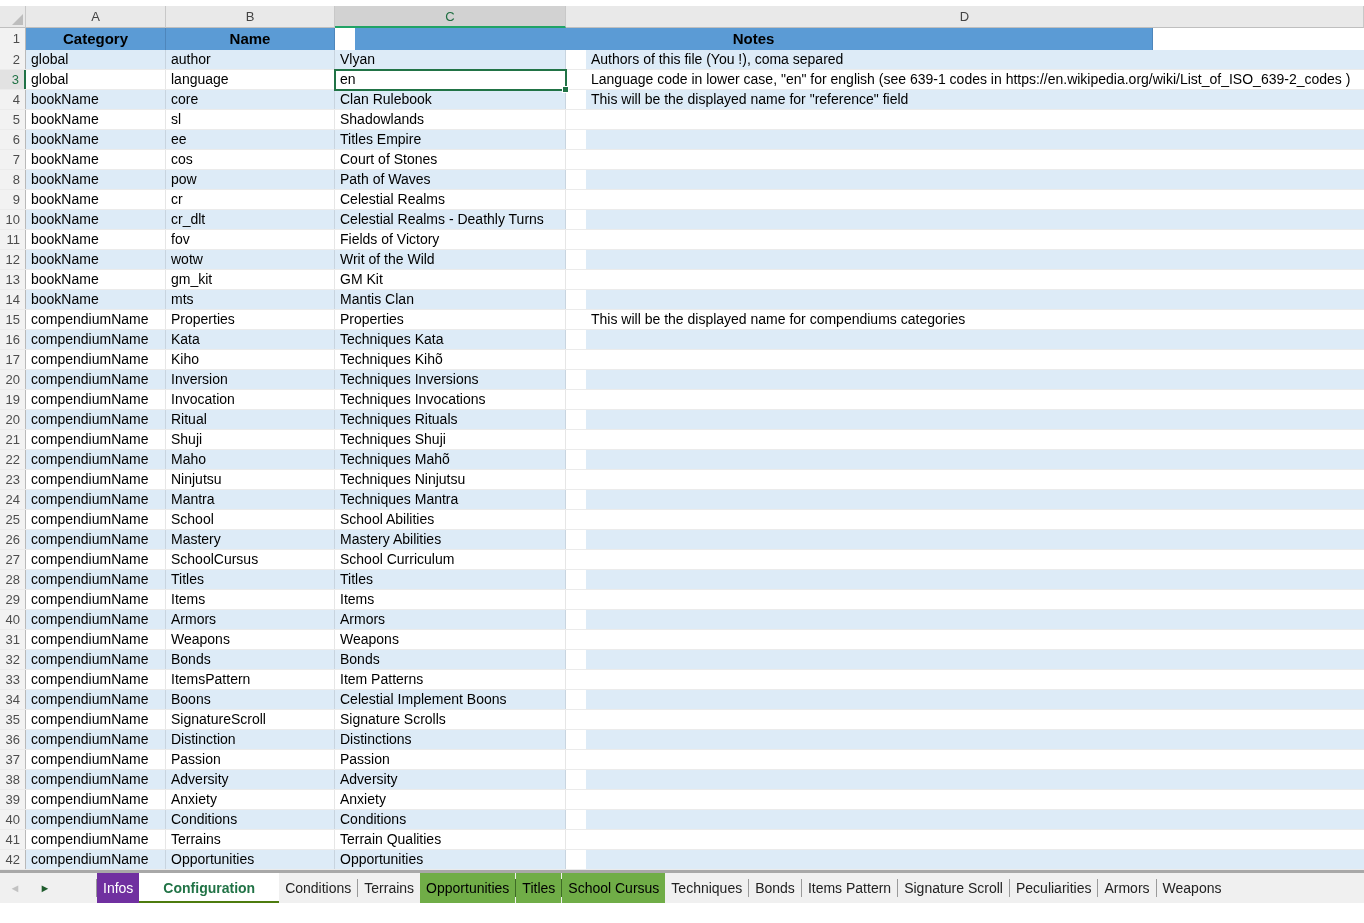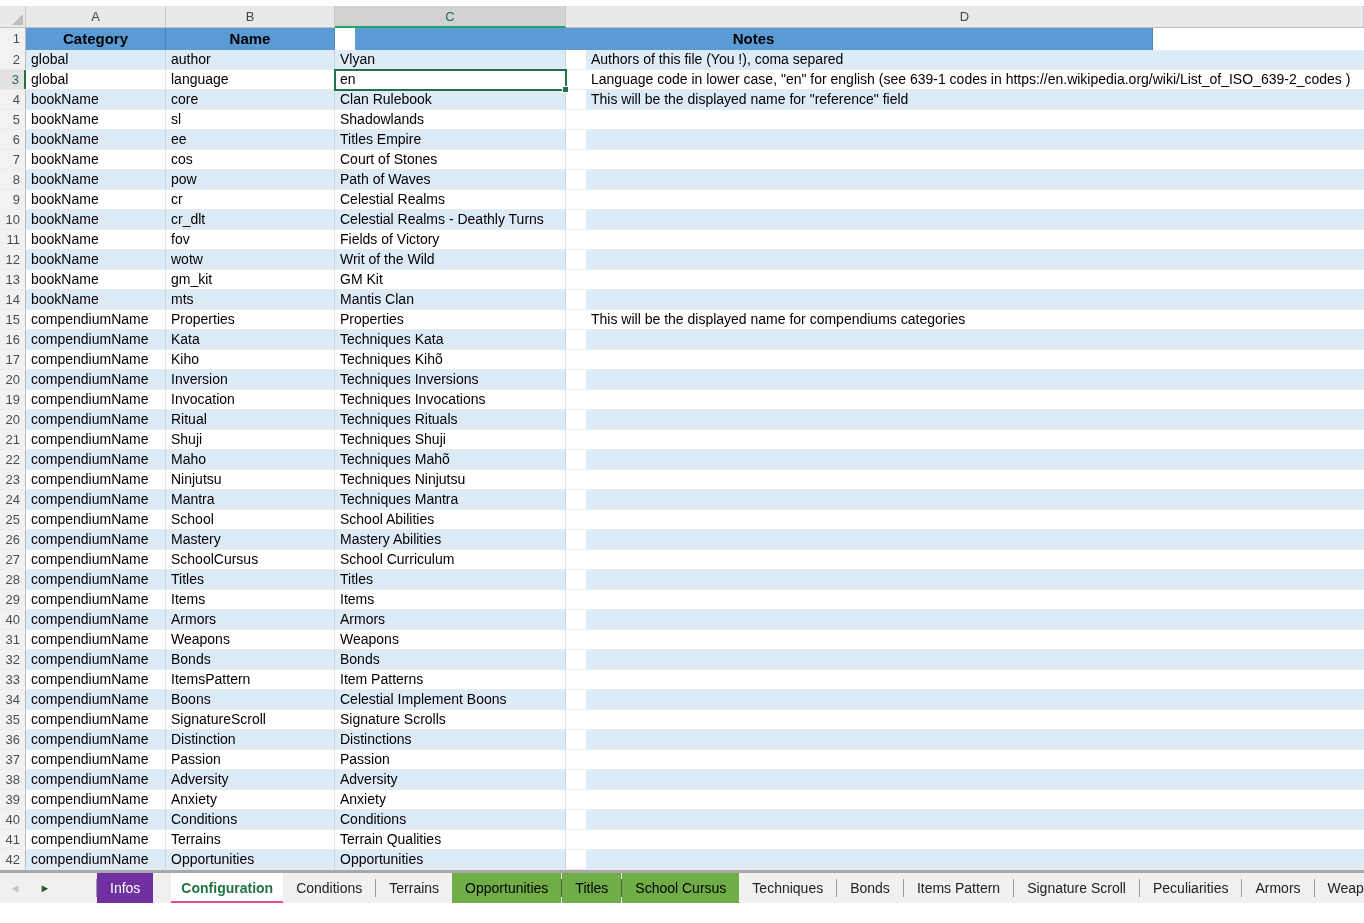--- a/index.html
+++ b/index.html
@@ -52,25 +52,25 @@
   
   .divider { height: 3px; background: #A8A8A8; }
   .tabbar { height: 30px; background: #F0F0F0; display: flex; align-items: stretch; overflow: hidden; }
   .navbtns { width: 96px; flex: 0 0 96px; display: flex; align-items: center; }
   .navbtn { font-size: 11px; width: 30px; text-align: center; }
   .navbtn.disabled { color: #C2C2C2; }
   .navbtn.enabled  { color: #1F5C2D; }
   .tabsep { width: 1px; margin: 6px 0; flex: 0 0 1px; }
   .tabsep.light { background: #9A9A9A; }
   .tabsep.dark  { background: #3F6B26; }
-  .tab { padding: 0 13px; font-size: 14px; line-height: 30px; color: #222; white-space: nowrap; }
+  .tab { padding: 0 6px; font-size: 14px; line-height: 30px; color: #222; white-space: nowrap; }
   .tab.purple { background: #7030A0; color: #fff; }
   .tab.green  { background: #70AD47; color: #000; }
   .tab.active { background: #fff; color: #217346; font-weight: bold;
-    border-bottom: 2px solid #ec4899; padding: 0 10px; margin-left: 18px; }
+    border-bottom: 2px solid #4d7c0f; padding: 0 24px; }
 </style>
 </head>
 <body>
 
 <div class="top-strip"></div>
 
 <div class="sheet">
 
   <div class="colhdr">
     <div class="hcell rh corner">

